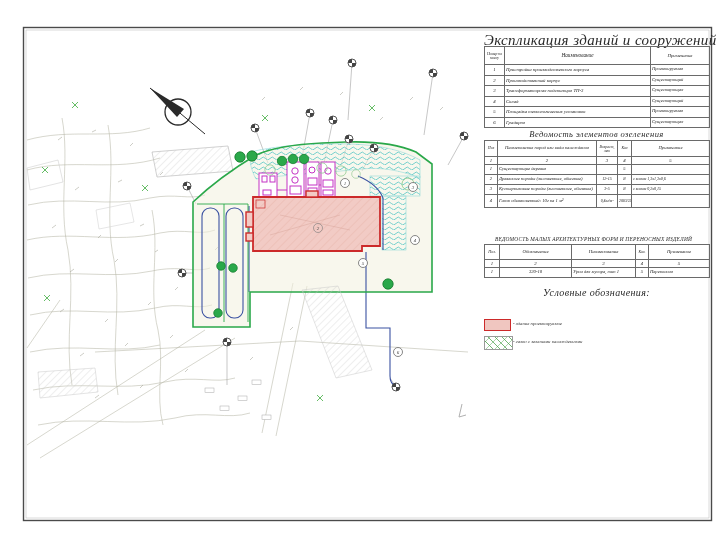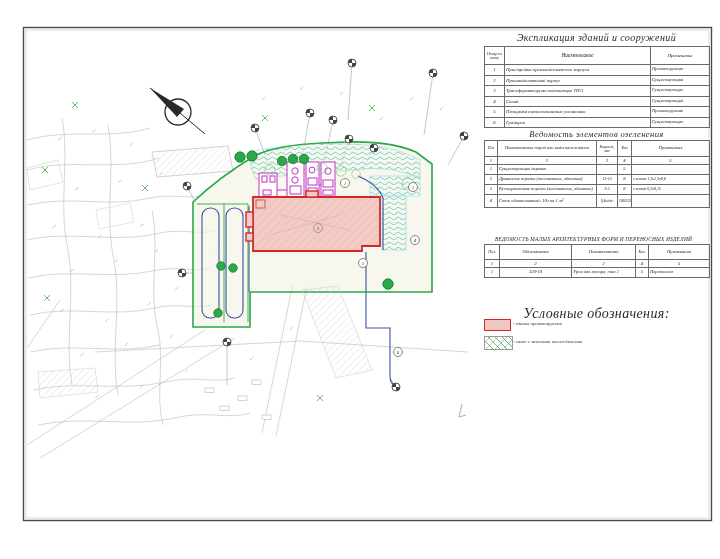--- a/index.html
+++ b/index.html
@@ -1,24 +1,24 @@
 <!DOCTYPE html>
 <html><head>
 <meta charset="utf-8">
 <style>
   html,body{margin:0;padding:0;}
   body{width:720px;height:559px;position:relative;background:#ffffff;
        font-family:"Liberation Serif", serif;overflow:hidden;}
   svg{position:absolute;left:0;top:0;}
   .tbl-title{position:absolute;width:225px;text-align:center;font-style:italic;color:#2a2a2a;
              letter-spacing:.4px;white-space:nowrap;}
-  .t1title{left:484px;top:32px;font-size:10px;}
+  .t1title{left:484px;top:32px;font-size:15px;}
   .t2title{left:484px;top:129px;font-size:8.5px;text-align:center;}
   .t3title{left:481px;top:236px;font-size:5.4px;letter-spacing:.2px;}
-  .lgtitle{left:484px;top:306px;font-size:14px;}
+  .lgtitle{left:484px;top:287px;font-size:10px;}
   table.tbl{position:absolute;border-collapse:collapse;table-layout:fixed;background:transparent;
             border:1.5px solid #3a3a3a;}
   table.tbl td, table.tbl th{border:1px solid #6a6a6a;font-style:italic;font-weight:normal;color:#222;
             padding:0 1px;overflow:hidden;white-space:nowrap;line-height:1.05;}
   table.tbl th{text-align:center;white-space:normal;vertical-align:middle;}
   .t1{left:484px;top:46px;width:225px;}
   .t2{left:484px;top:140px;width:225px;}
   .t3{left:484px;top:244px;width:225px;}
   .hdr th{border-bottom:1.5px solid #3a3a3a;}
   .c{text-align:center;}

